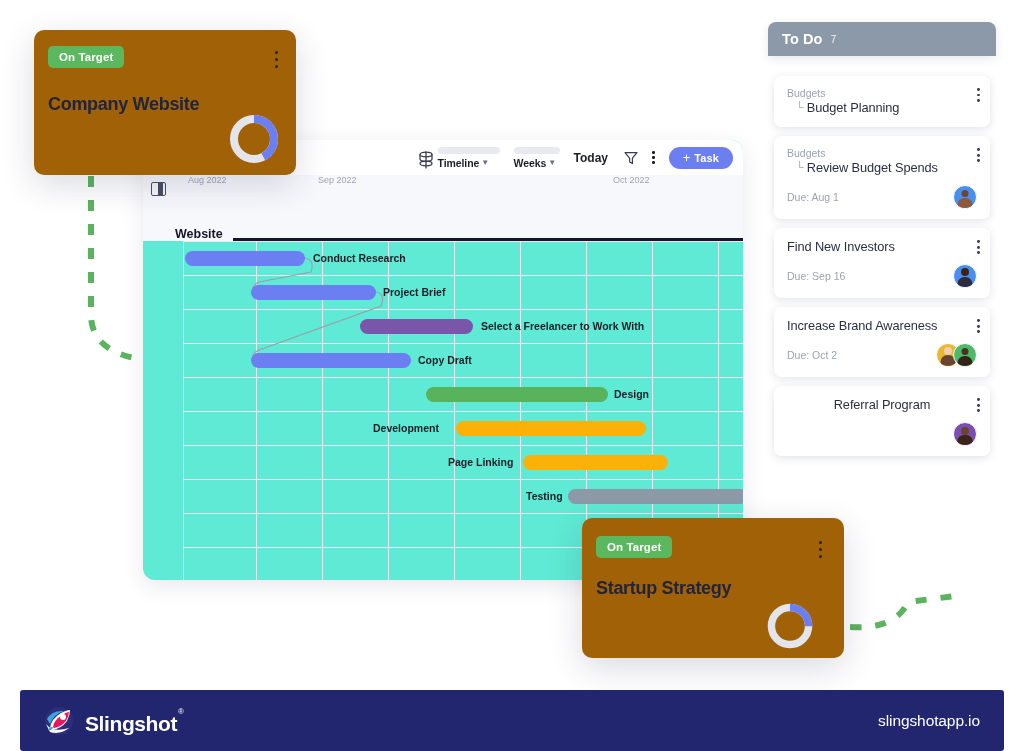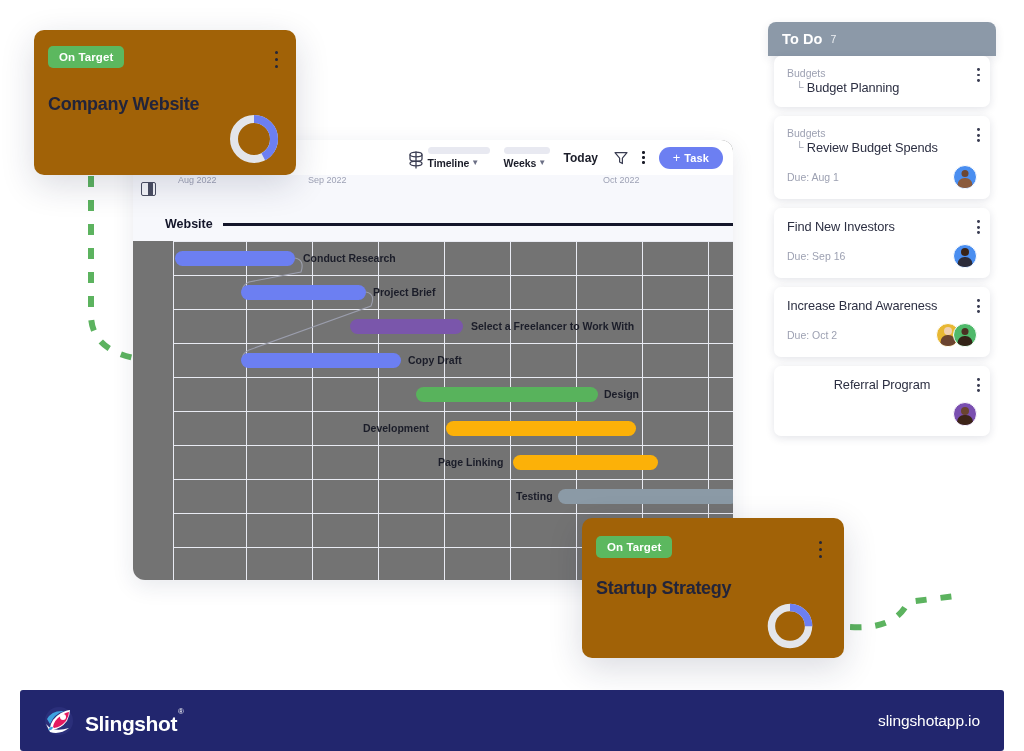--- a/index.html
+++ b/index.html
@@ -10,22 +10,22 @@
     -webkit-font-smoothing:antialiased;
   }
   .stage{position:relative;width:1024px;height:751px;background:#ffffff;}
 
   
   .dash-left{position:absolute;left:84px;top:176px;width:60px;height:190px;}
   .dash-right{position:absolute;left:850px;top:592px;width:110px;height:46px;}
 
   
   .gantt{
-    position:absolute;left:133px;top:140px;width:600px;height:440px;
-    background:#737373;border-radius:12px;
+    position:absolute;left:143px;top:140px;width:600px;height:440px;
+    background:#5eead4;border-radius:12px;
     box-shadow:0 6px 22px rgba(30,35,80,.10);
     overflow:hidden;
   }
   .gantt-toolbar{
     position:absolute;left:0;top:0;width:100%;height:35px;
     background:#ffffff;display:flex;align-items:center;
     justify-content:flex-end;padding-right:10px;box-sizing:border-box;
   }
   .tb-group{display:flex;align-items:flex-end;gap:3px;margin-right:14px;}
   .tb-stack-icon{width:16px;height:18px;margin-right:1px;}
@@ -61,21 +61,21 @@
   .day-row{position:absolute;left:0;top:14px;height:18px;width:100%;}
   .day-lbl{position:absolute;font-size:9.5px;color:#23263a;font-weight:600;top:0;
     transform:translateX(-50%);}
 
   
   .grid-v{position:absolute;top:67px;bottom:0;width:1px;background:#e9ebf3;}
   .grid-h{position:absolute;left:40px;right:0;height:1px;background:#e9ebf3;}
 
   
   .sect-row{position:absolute;left:0;top:67px;width:100%;height:34px;
-    background:#f7f8fc;display:flex;align-items:center;}
+    background:#f7f8fc;display:flex;align-items:flex-end;}
   .sect-name{font-size:12.5px;font-weight:700;color:#14162a;margin-left:32px;}
   .sect-line{flex:1;height:3px;background:#14162a;margin-left:10px;margin-right:0;}
 
   
   .bar{position:absolute;height:15px;border-radius:8px;}
   .bar-lbl{position:absolute;font-size:10.5px;color:#1b1d29;font-weight:600;white-space:nowrap;}
   .link-svg{position:absolute;left:0;top:0;width:100%;height:100%;pointer-events:none;}
 
   
   .pcard{
@@ -92,21 +92,21 @@
 
   
   .todo{position:absolute;left:768px;top:22px;width:228px;}
   .todo-head{
     background:#8c99a8;color:#fff;border-radius:8px 8px 0 0;
     height:34px;display:flex;align-items:center;padding-left:14px;
     box-shadow:0 3px 10px rgba(30,40,70,.10);
   }
   .todo-head .t{font-size:14.5px;font-weight:700;letter-spacing:.1px;}
   .todo-head .c{font-size:10.5px;margin-left:8px;color:#eef1f4;font-weight:400;}
-  .todo-list{position:relative;padding-top:0;}
+  .todo-list{position:relative;padding-top:20px;}
   .tcard{
     position:relative;background:#fff;border-radius:7px;margin:0 6px 9px 6px;
     box-shadow:0 2px 9px rgba(30,40,80,.13);padding:11px 13px 11px 13px;
     box-sizing:border-box;
   }
   .tcard .parent{font-size:10.5px;color:#9da1b2;line-height:1.25;}
   .tcard .sub{display:flex;align-items:flex-start;gap:3px;margin-left:9px;}
   .tcard .elbow{color:#9da1b2;font-size:11px;line-height:15px;}
   .tcard .ttl{font-size:12.8px;color:#2c2f42;letter-spacing:-.1px;line-height:1.25;}
   .tcard .ttl.plain{margin-left:0;}

